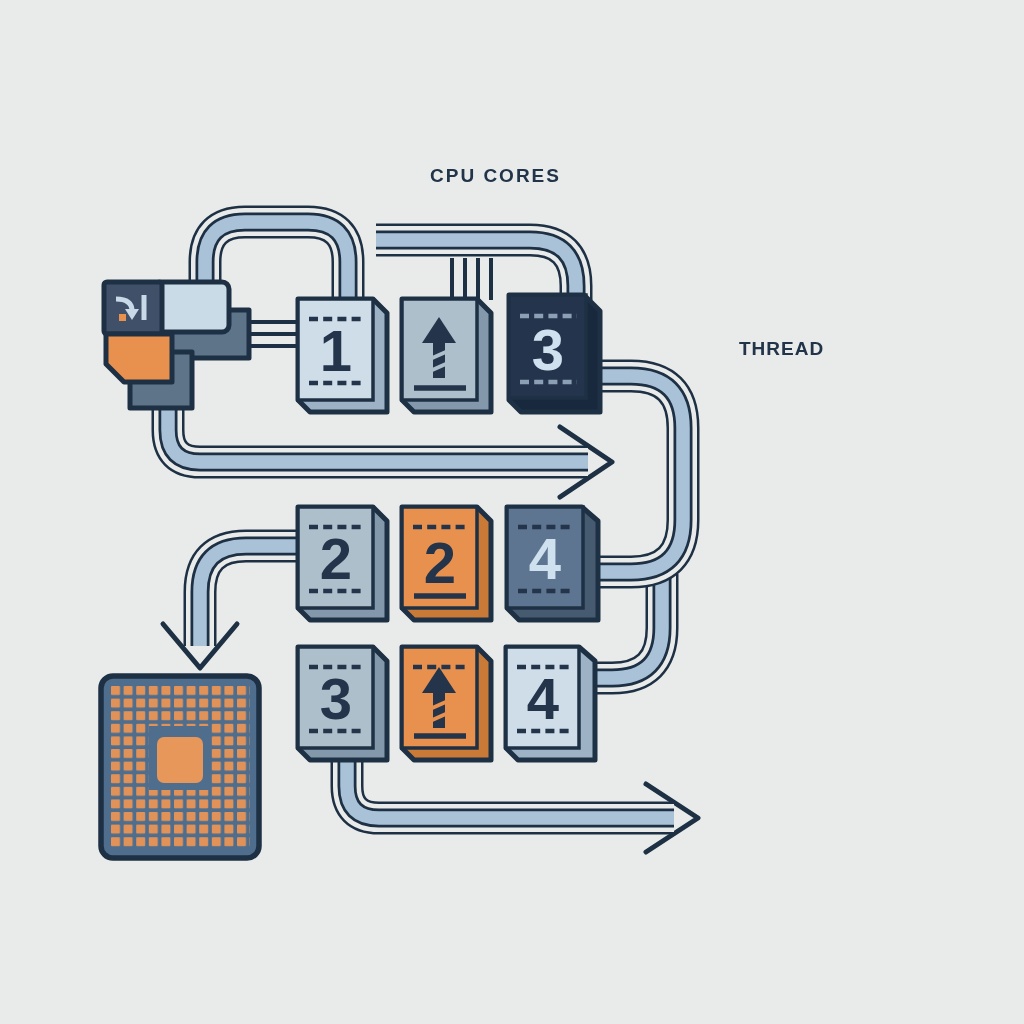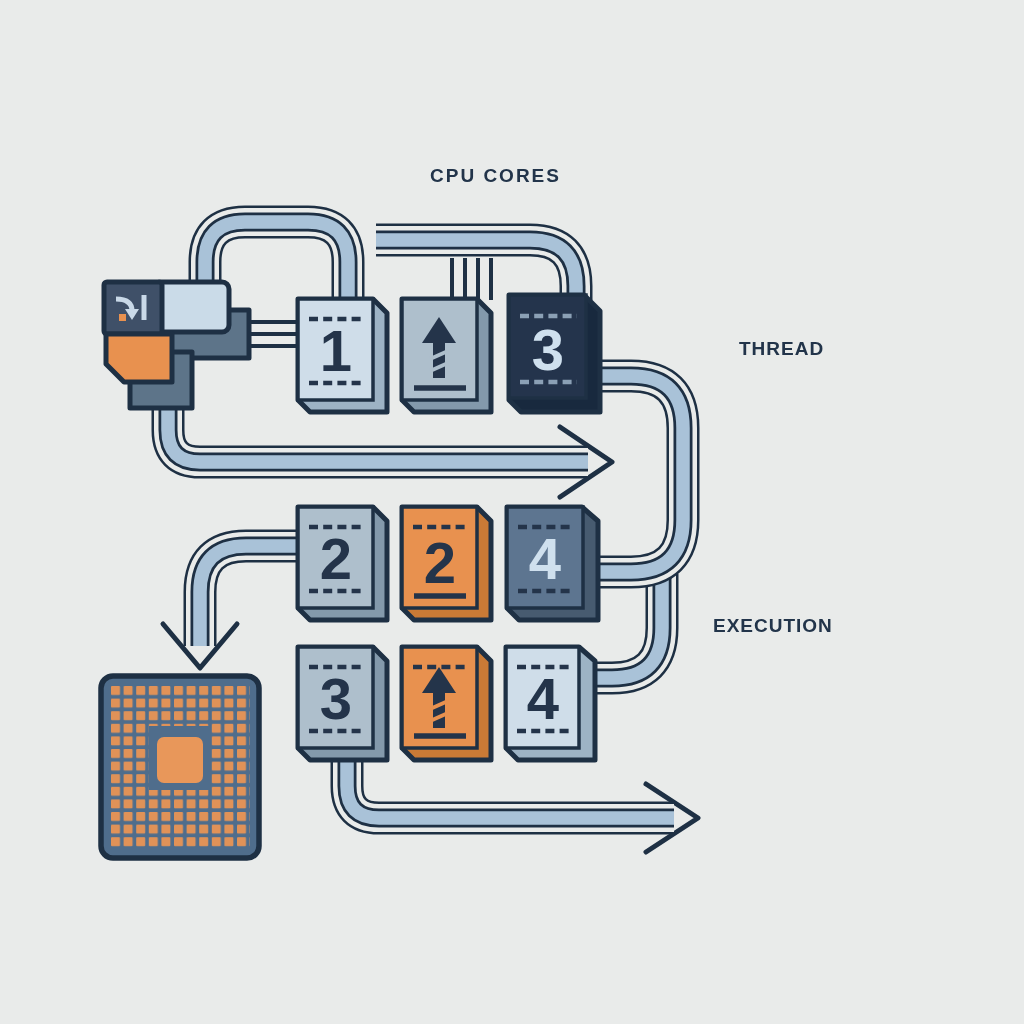--- a/index.html
+++ b/index.html
@@ -202,17 +202,16 @@
   </g>
 </svg>
 
 <div id="title" class="lbl" style="left:430px;top:160px;">CPU CORES</div>
 
 <div class="lbl" style="left:731px;top:333px;margin-left:8px;">
   <span>THREAD</span>
 </div>
 
 <div class="lbl" style="left:713px;top:610px;">
-  <span>EXECUTION</span>
 </div>
 
 
 </div>
 
 </body></html>

